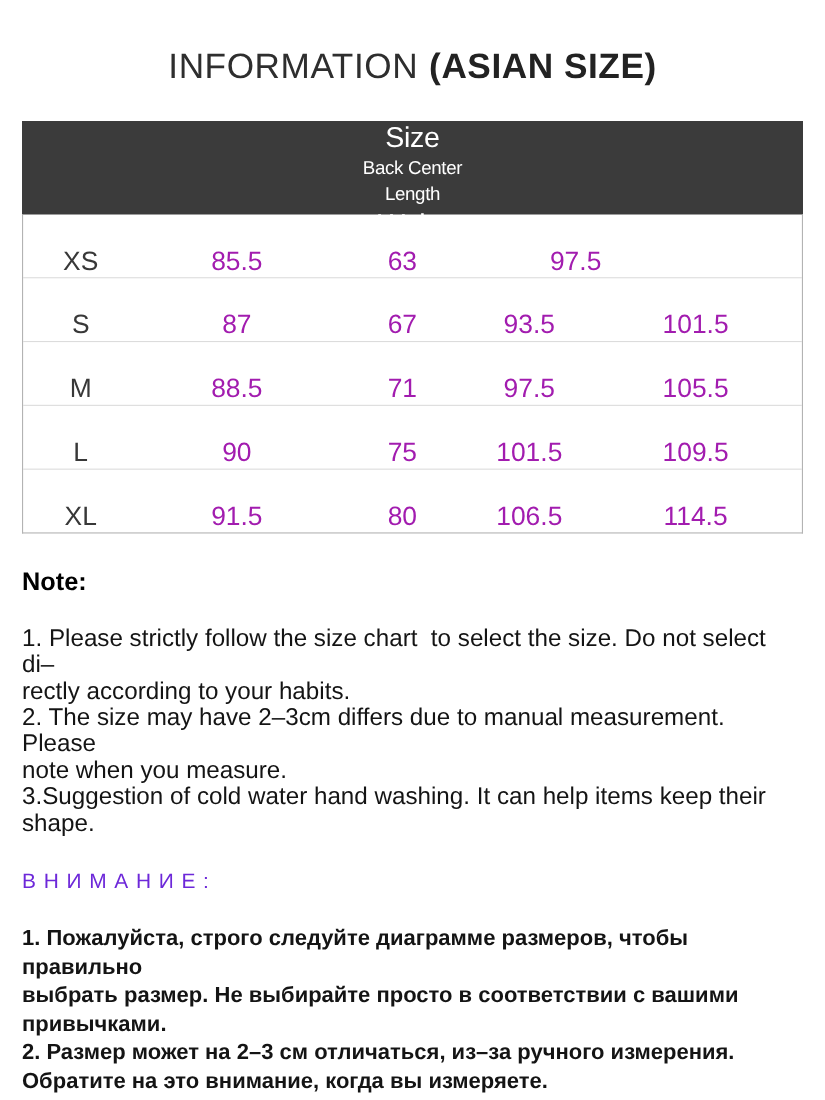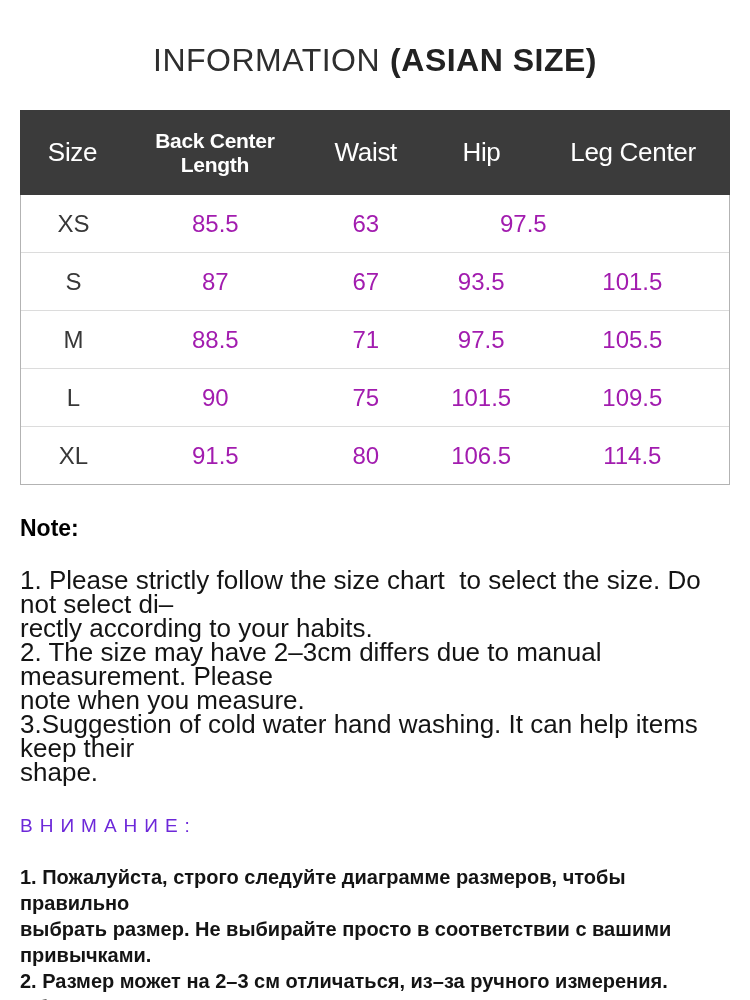--- a/index.html
+++ b/index.html
@@ -22,42 +22,43 @@
   .title .t-reg { font-weight: 400; margin-right: 10px; }
   .title .t-bold { font-weight: 700; color: #222; }
 
   
   .size-table { margin: 31px 20px 0 20px; }
   .thead {
     display: flex; align-items: center;
     background: #3b3b3b;
     height: 85px;
     color: #ffffff;
+    flex-direction: column;
   }
   .th { text-align: center; font-size: 26px; letter-spacing: -0.3px; }
-  .th.two-line { font-size: 21px; line-height: 24px; white-space: pre-line; font-weight: bold; }
+  .th.two-line { font-size: 17px; line-height: 24px; white-space: pre-line; }
   .tbody { border: 1px solid #b3b3b3; border-top: none; }
-  .tr { display: flex; align-items: center; height: 57px; }
+  .tr { display: flex; align-items: flex-end; height: 57px; }
   .tr + .tr { border-top: 1px solid #dcdcdc; }
   .td { text-align: center; font-size: 24px; color: #a21caf; }
   .td.size-label { color: #383838; }
   .c0 { width: 14.8%; }
   .c1 { width: 25.3%; }
   .c2 { width: 17.2%; }
   .c3 { width: 15.4%; }
   .c4 { width: 27.3%; }
 
   
   .notes { margin: 30px 20px 0 20px; }
   .note-heading-en {
     font-size: 23px; font-weight: 700; color: #000;
     margin: 0 0 26px 0;
   }
   .note-body {
-    font-size: 26px; line-height: 24px;
+    font-size: 22px; line-height: 24px;
     color: #141414;
     white-space: pre-wrap;
     margin: 0;
   }
   .note-heading-ru {
     font-size: 19px; font-weight: 500; color: #6d28d9;
     letter-spacing: 7px;
     margin: 31px 0 27px 0;
   }
   .note-body-ru { font-size: 20px; line-height: 26px; font-weight: bold; }

